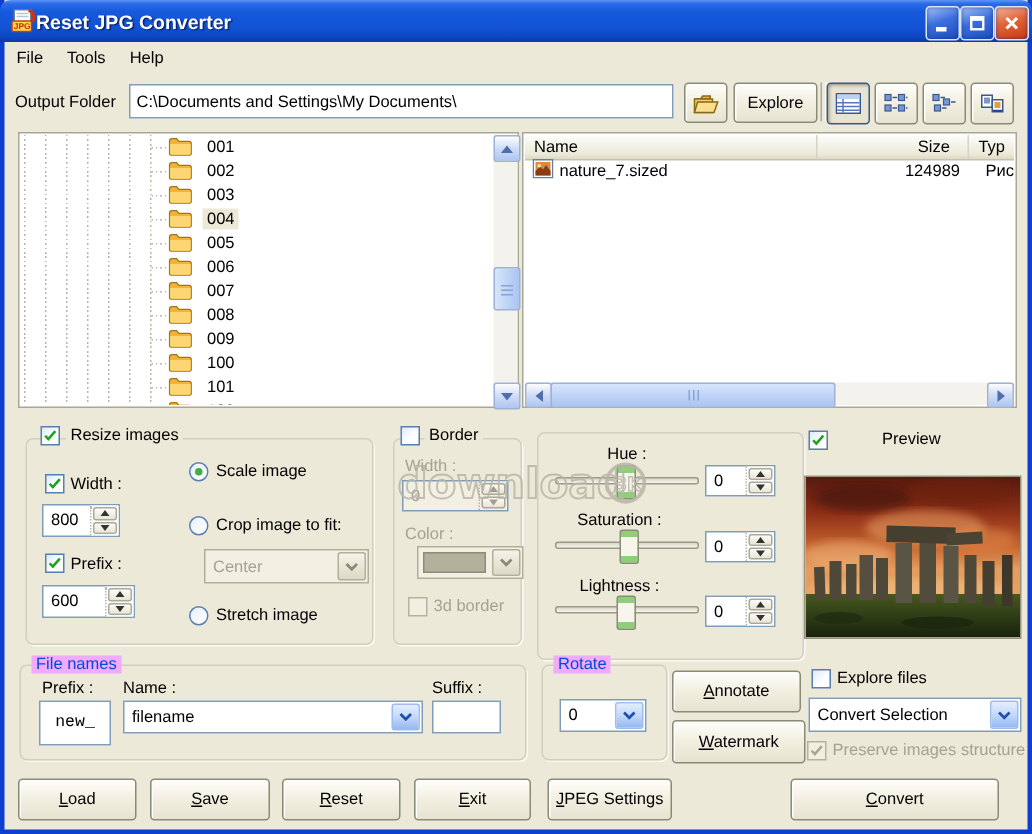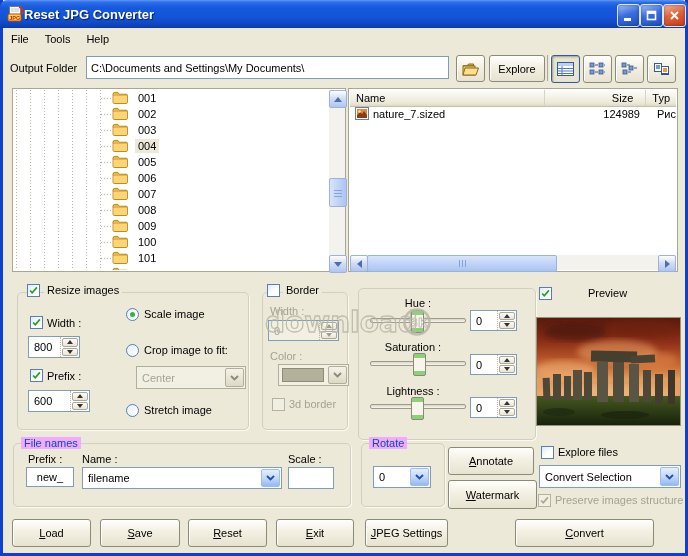--- a/index.html
+++ b/index.html
@@ -543,31 +543,31 @@
         <rect x="94" y="37" width="24" height="8" fill="#4a4435" transform="rotate(-3 106 41)"></rect>
       </g>
       <ellipse cx="22" cy="94" rx="16" ry="4" fill="#202c11" opacity="0.8"></ellipse>
       <ellipse cx="88" cy="97" rx="24" ry="4" fill="#1b250e" opacity="0.8"></ellipse>
     </svg>
   </div>
 
   <div class="groupbox" style="left:13px;top:443px;width:336px;height:62px"></div>
   <span class="group-title" style="left:21px;top:437px">File names</span>
   <span class="lbl" style="left:28px;top:453px">Prefix :</span>
-  <input class="xp-input abs" style="left: 26px; top: 467px; width: 48px; height: 20px; text-align: center;" value="new_">
+  <input class="xp-input abs" style="left: 26px; top: 467px; width: 48px; height: 30px; text-align: center; font-family: Liberation Mono, monospace;" value="new_">
   <span class="lbl" style="left:82px;top:453px">Name :</span>
   <div class="combo" style="left:82px;top:467px;width:200px;height:22px">
     <span class="combo-val">filename</span>
     <span class="combo-btn">
       <svg width="9" height="6" viewBox="0 0 9 6">
           <path d="M1 1 L4.5 4.5 L8 1" stroke="#1e4fae" stroke-width="1.8" fill="none"></path>
         </svg>
     </span>
   </div>
-  <span class="lbl" style="left:288px;top:453px">Scale :</span>
+  <span class="lbl" style="left:288px;top:453px">Suffix :</span>
   <input class="xp-input abs" style="left: 288px; top: 467px; width: 46px; height: 22px;" value="">
 
   <div class="groupbox" style="left:361px;top:443px;width:82px;height:62px"></div>
   <span class="group-title" style="left:369px;top:437px">Rotate</span>
   <div class="combo" style="left:373px;top:466px;width:58px;height:22px">
     <span class="combo-val">0</span>
     <span class="combo-btn">
       <svg width="9" height="6" viewBox="0 0 9 6">
           <path d="M1 1 L4.5 4.5 L8 1" stroke="#1e4fae" stroke-width="1.8" fill="none"></path>
         </svg>
@@ -606,18 +606,18 @@
   </div>
   <div class="xp-btn abs" style="left:188px;top:519px;width:77px;height:26px">
     <span class="mnemonic">Reset</span>
   </div>
   <div class="xp-btn abs" style="left:276px;top:519px;width:76px;height:26px">
     <span class="mnemonic">Exit</span>
   </div>
   <div class="xp-btn abs" style="left:365px;top:519px;width:81px;height:26px">
     <span class="mnemonic">JPEG Settings</span>
   </div>
-  <div class="xp-btn abs" style="left:515px;top:519px;width:137px;height:26px">
+  <div class="xp-btn abs" style="left:527px;top:519px;width:137px;height:26px">
     <span class="mnemonic">Convert</span>
   </div>
 
   <div class="frame-border"></div>
 </div>
 
 </body></html>

